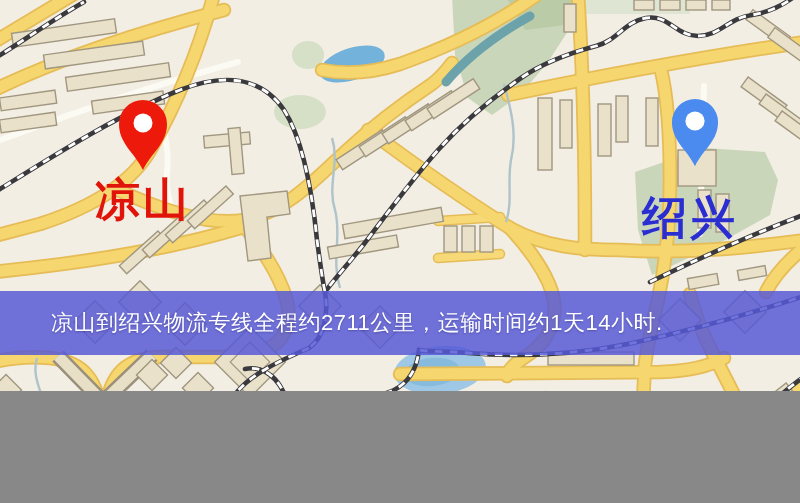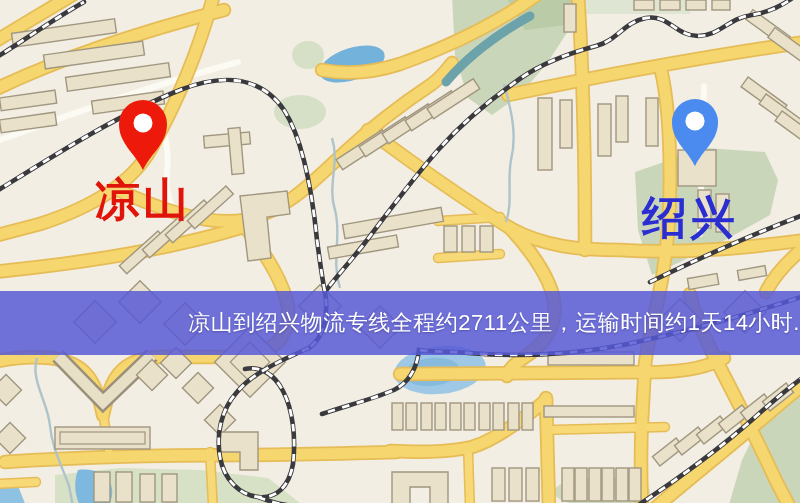--- a/index.html
+++ b/index.html
@@ -1,17 +1,17 @@
 <!DOCTYPE html>
 <html><head>
 <meta charset="utf-8">
 <style>
   html,body{margin:0;padding:0;background:#888;}
-  .stage{position:relative;width:800px;height:503px;overflow:hidden;
-         font-family:"Liberation Sans",sans-serif;background:#f2eee3;text-align:right;}
+  .stage{position:relative;width:800px;height:391px;overflow:hidden;
+         font-family:"Liberation Sans",sans-serif;background:#f2eee3;}
   svg.map{position:absolute;left:0;top:0;filter:blur(.45px) saturate(.96);}
 
   
   .park{stroke:none;}
   .b{fill:#eae1c9;stroke:#a1977f;stroke-width:1.4;}
   .bi{fill:none;stroke:#a1977f;stroke-width:1.2;}
   .wroad{stroke:#fbfaf3;stroke-width:6;fill:none;stroke-linecap:round;}
   .riv{stroke:#aec3ca;stroke-width:2.4;fill:none;}
   .teal{stroke:#6aa2ab;stroke-width:9;fill:none;stroke-linecap:round;}
   use.ycase{stroke:#e8bc52;stroke-width:14.5;fill:none;stroke-linecap:round;stroke-linejoin:round;}
@@ -27,21 +27,21 @@
   .marker{position:absolute;}
   .pin{display:block;}
   .place-label{position:absolute;font-weight:700;font-size:45px;line-height:1;
                letter-spacing:3px;font-family:"Liberation Sans",sans-serif;
                text-shadow:0 0 1px rgba(255,255,255,.35);white-space:nowrap;}
   #origin-label{left:95px;top:177px;color:#e01408;}
   #dest-label{left:642px;top:179px;color:#2a2ed0;margin-top:16px;}
 
   .banner{position:absolute;left:0;top:291px;width:800px;height:64px;
           background:rgba(86,88,215,.84);}
-  .banner span{display:block;margin-left:38px;line-height:64px;font-size:22px;
+  .banner span{display:block;margin-left:51px;line-height:64px;font-size:22px;
                color:#ffffff;letter-spacing:.5px;white-space:nowrap;
                text-shadow:0 1px 2px rgba(20,20,90,.35);}
 </style>
 </head>
 <body>
 
 <div class="stage">
 
   <svg class="map" width="800" height="503" viewBox="0 0 800 503">
     <defs>

